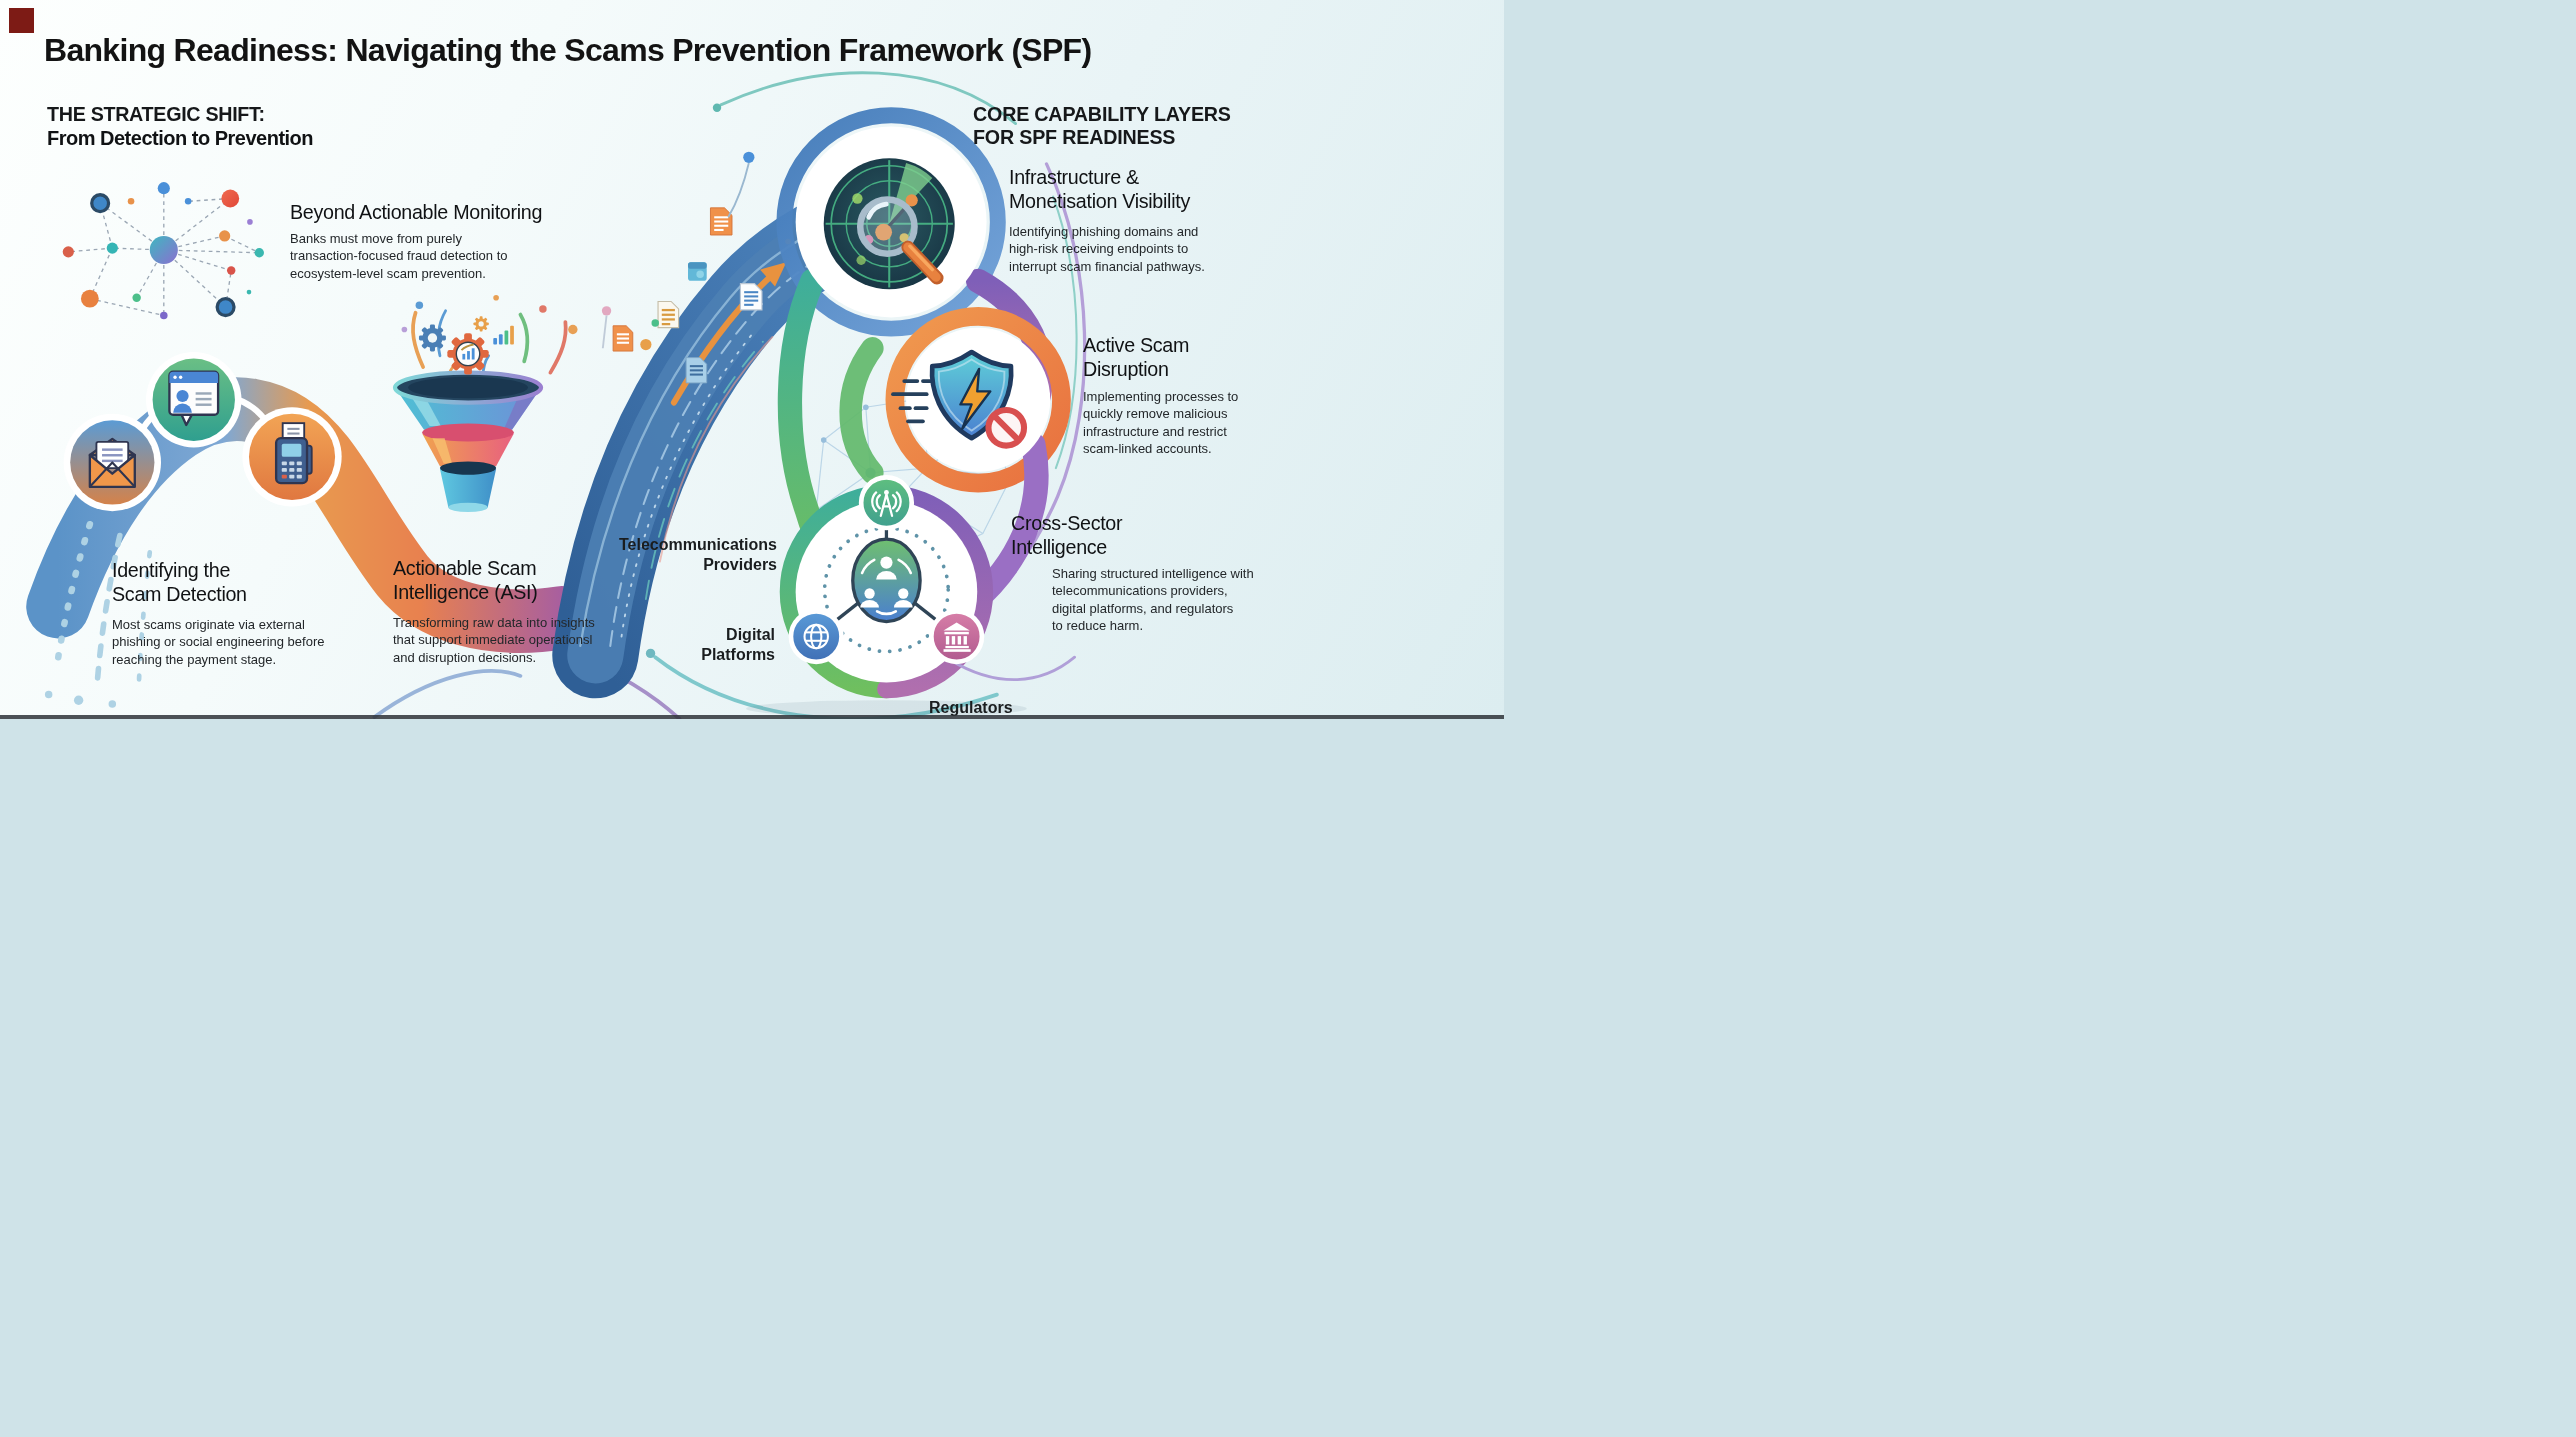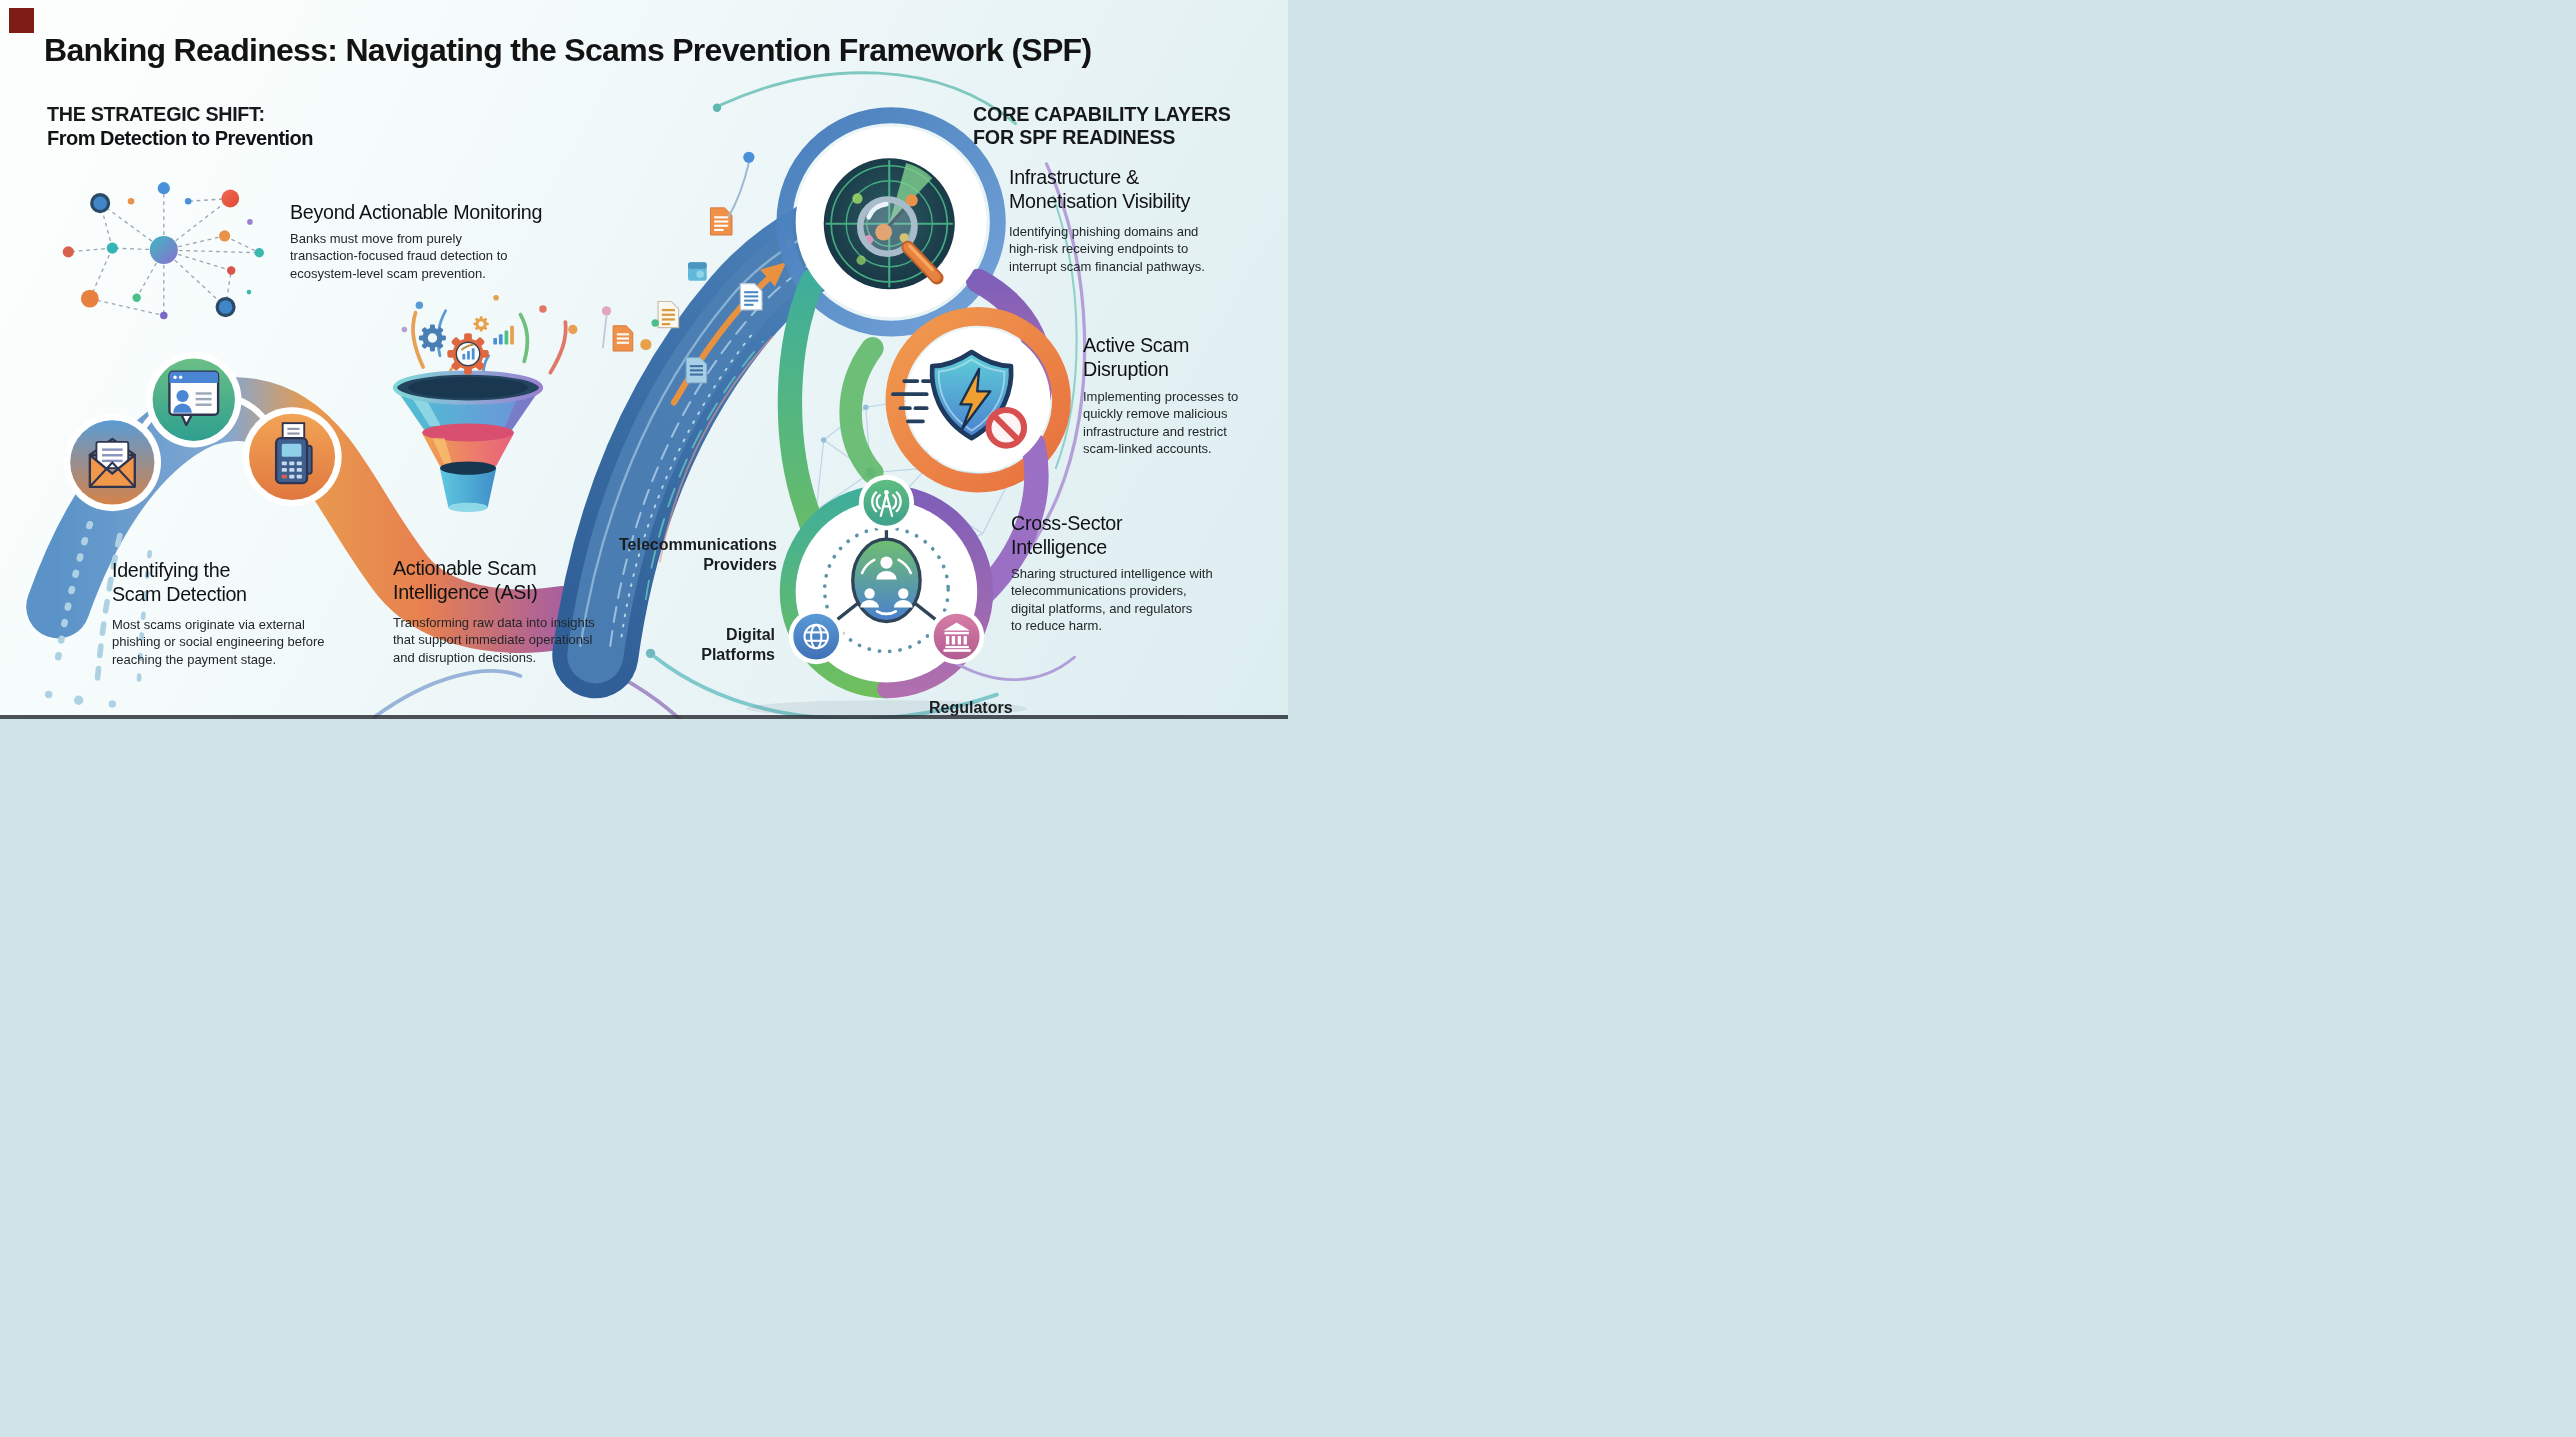--- a/index.html
+++ b/index.html
@@ -1,17 +1,17 @@
 <!DOCTYPE html>
 <html style="font-size:15px"><head>
 <meta charset="utf-8">
 <style>
   html,body{margin:0;padding:0;}
   body{font-family:"Liberation Sans",sans-serif;background:#cfe3e8;}
-  .canvas{position:relative;width:1288px;height:719px;overflow:hidden;
+  .canvas{position:relative;width:1504px;height:719px;overflow:hidden;
     background:linear-gradient(118deg,#fdfffe 0%,#f5fbfb 30%,#e9f4f6 62%,#dcedf0 100%);}
   svg.art{position:absolute;left:0;top:0;z-index:1;}
   .txt{position:absolute;z-index:2;color:#1d2124;}
   .pre{white-space:pre-line;}
   .main-title{left:44px;top:32px;font-size:32px;font-weight:800;letter-spacing:-0.7px;color:#131313;}
   .kicker1{left:47px;top:103px;font-size:19.7px;font-weight:700;letter-spacing:-0.3px;color:#16181a;}
   .kicker2{left:47px;top:127px;font-size:20px;font-weight:800;letter-spacing:-0.5px;color:#101214;}
   .h2{font-size:19.7px;font-weight:400;line-height:24px;letter-spacing:-0.3px;color:#101214;}
   .p{font-size:13px;line-height:17.3px;color:#23272a;}
   .beyond-h{left:290px;top:200px;}
@@ -19,21 +19,21 @@
   .life-h{left:112px;top:558px;}
   .life-p{left:112px;top:616px;}
   .asi-h{left:393px;top:556px;}
   .asi-p{left:393px;top:614px;}
   .rkicker{left:973px;top:103px;font-size:19.7px;font-weight:700;line-height:23.4px;letter-spacing:-0.2px;color:#16181a;}
   .cap1-h{left:1009px;top:165px;}
   .cap1-p{left:1009px;top:223px;}
   .cap2-h{left:1083px;top:333px;}
   .cap2-p{left:1083px;top:388px;}
   .cap3-h{left:1011px;top:511px;}
-  .cap3-p{left:1011px;top:565px;}
+  .cap3-p{left:1052px;top:565px;}
   .lbl{font-size:16px;font-weight:700;line-height:19.7px;color:#1a1d1f;}
   .lbl-telecom{left:599px;top:535px;width:178px;text-align:right;}
   .lbl-digital{left:616px;top:625px;width:159px;text-align:right;}
   .lbl-reg{left:929px;top:698px;}
   .corner-mark{position:absolute;left:9.4px;top:7.5px;width:25px;height:25px;background:#7d1b15;z-index:3;}
   .bottom-strip{position:absolute;left:0;bottom:0;width:100%;height:3.7px;background:#2e3338;opacity:.85;z-index:3;}
 </style>
 </head>
 <body>
 

